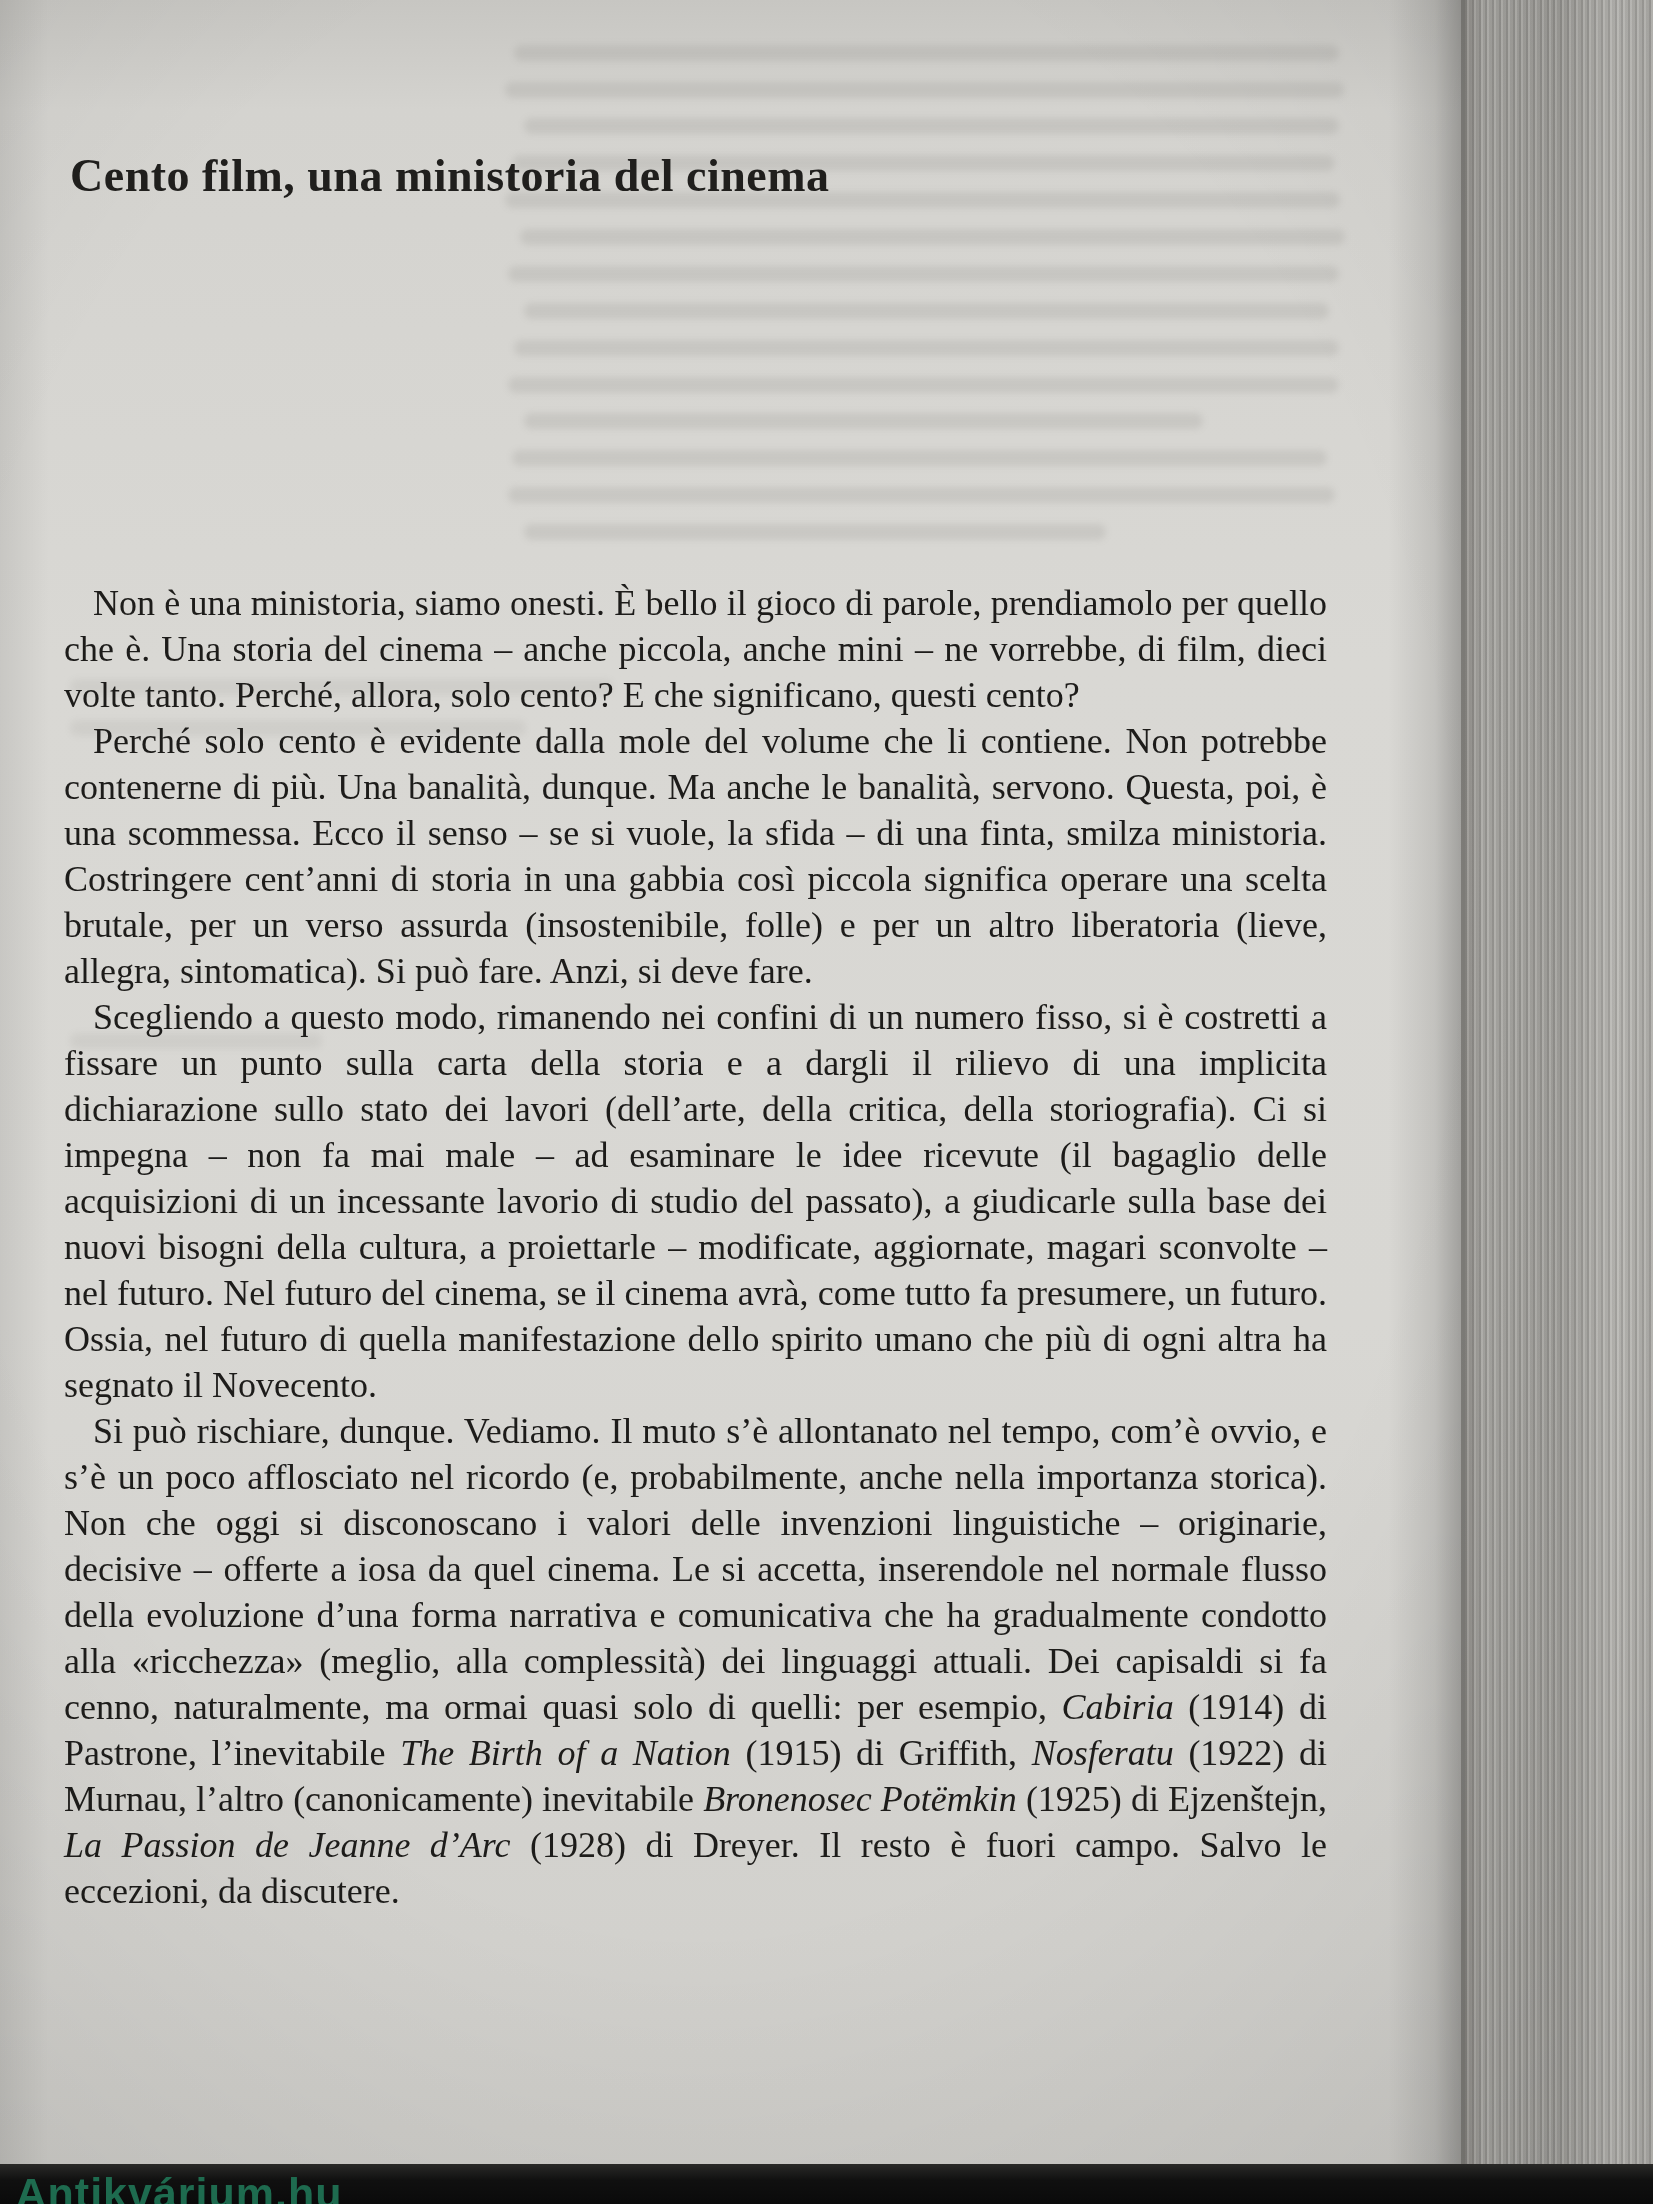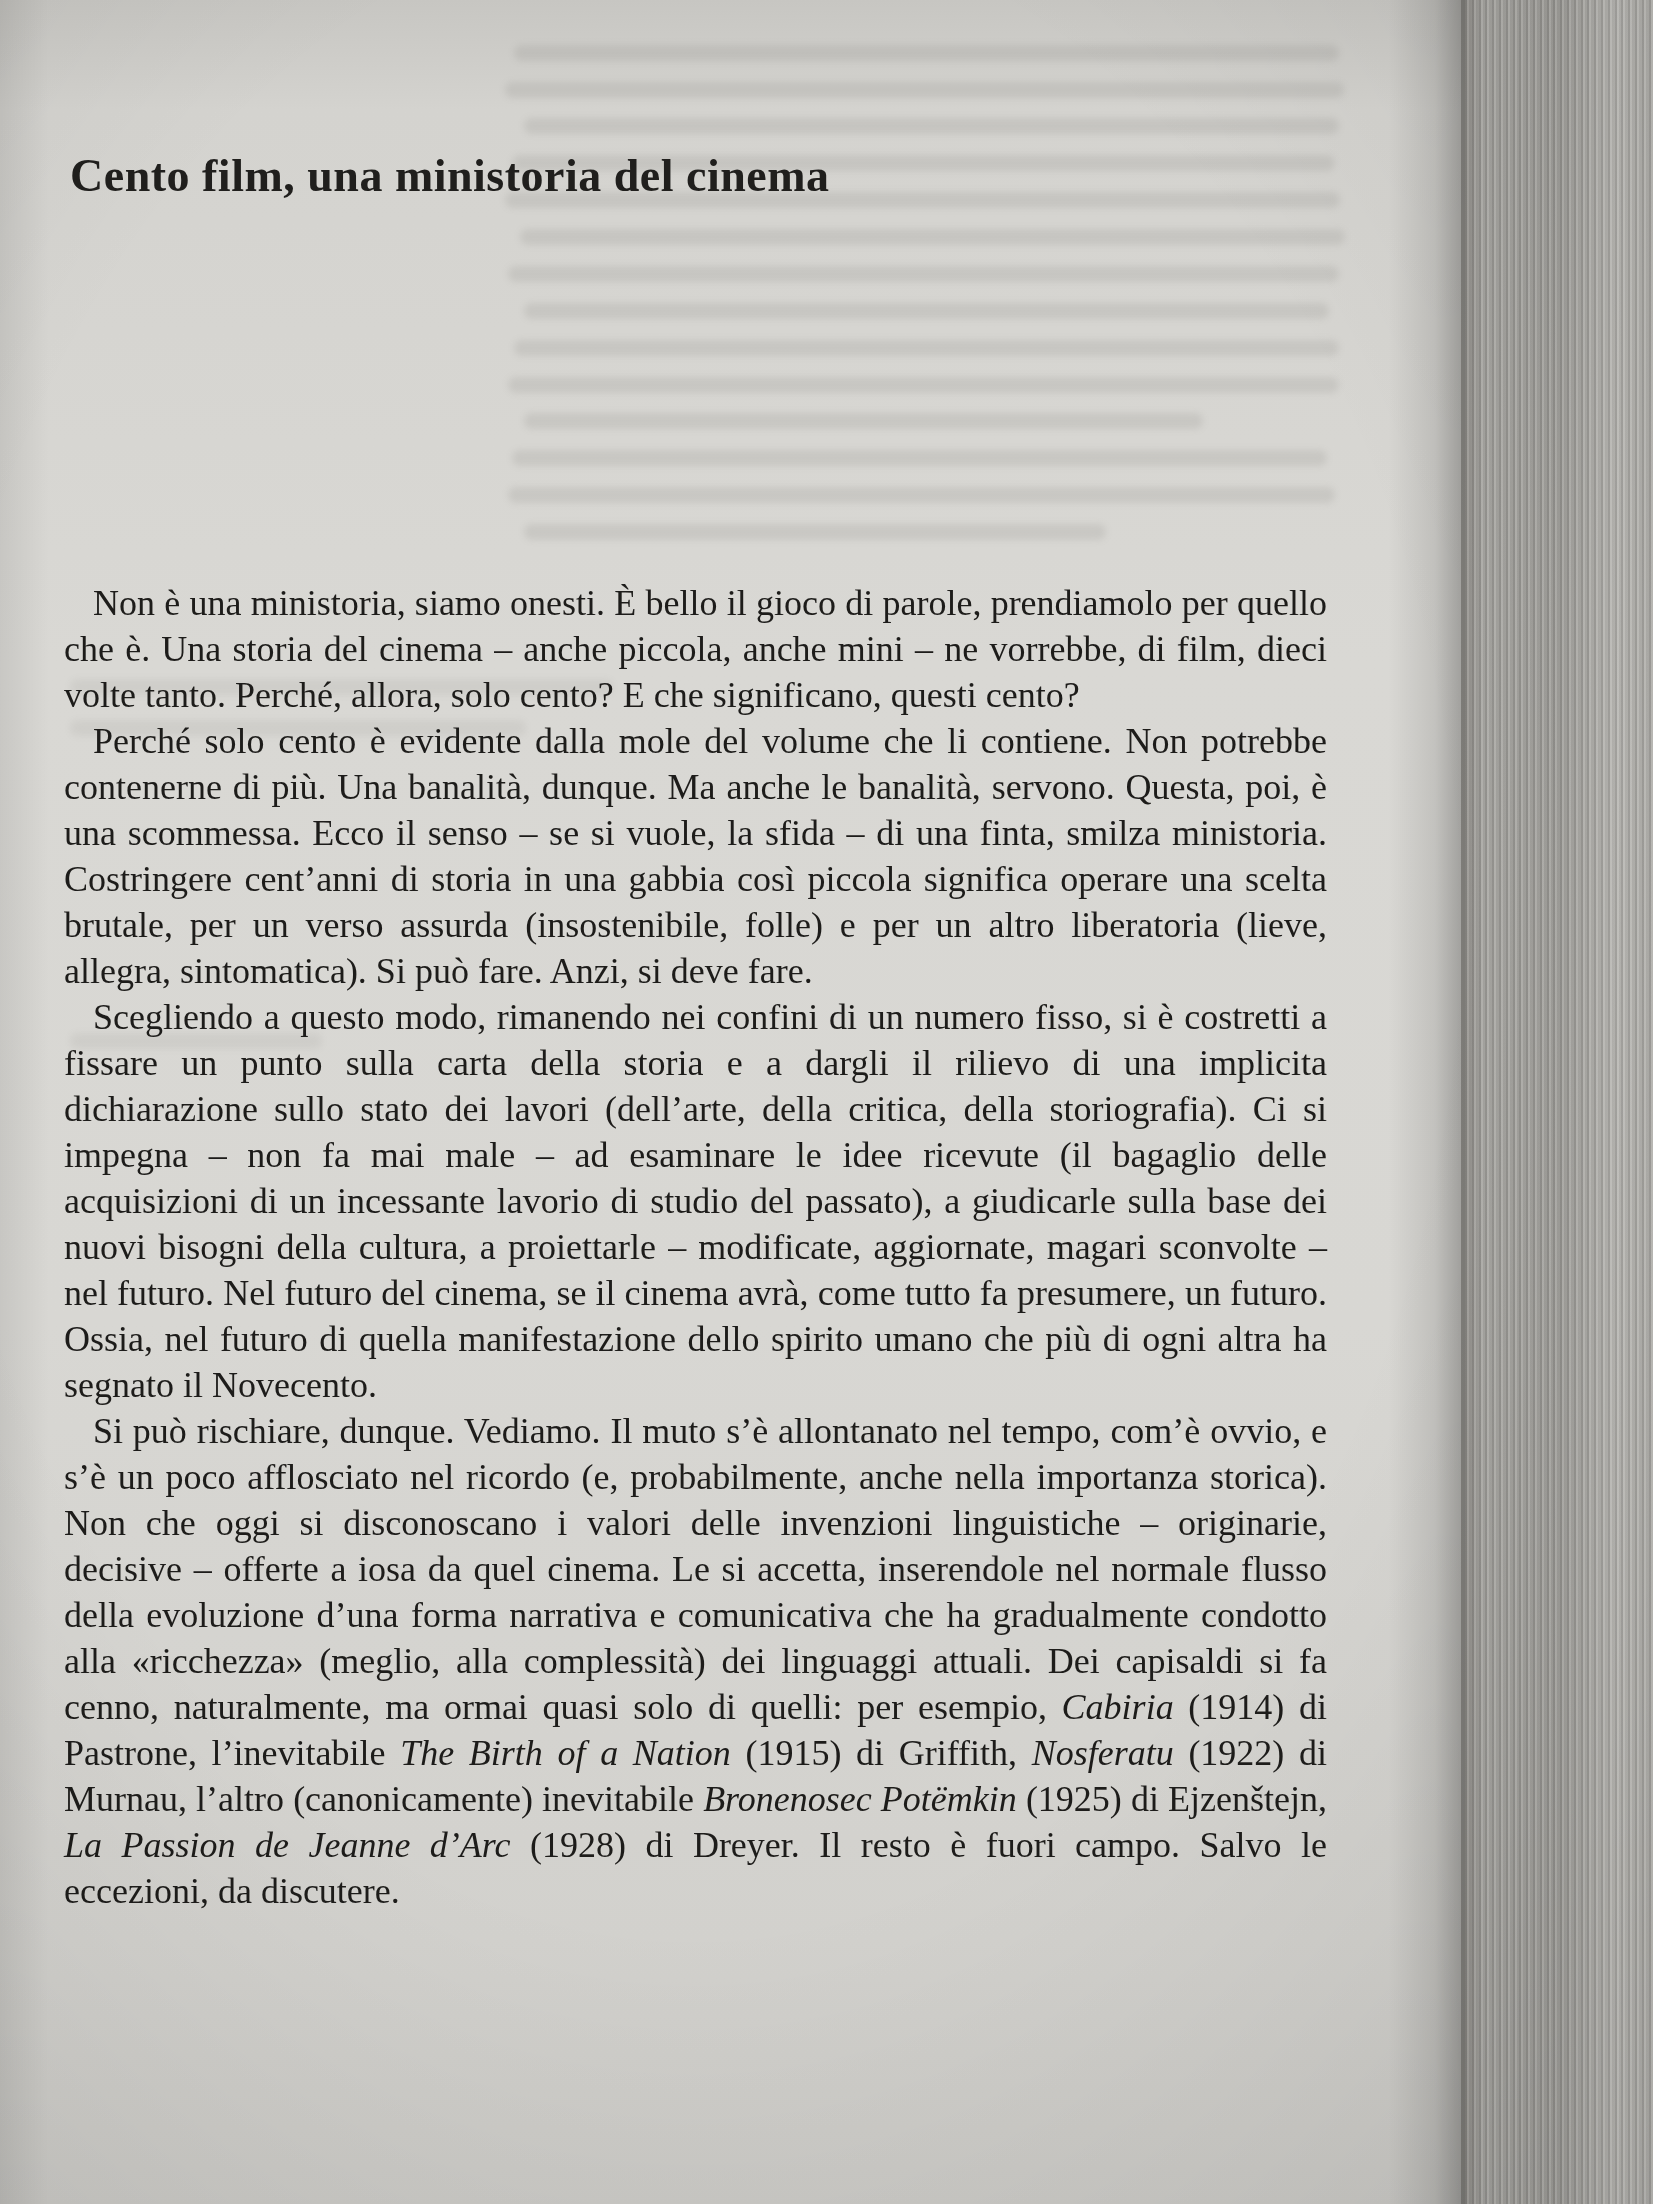--- a/index.html
+++ b/index.html
@@ -113,15 +113,18 @@
       <p><span>Perché solo cento è evidente dalla mole del volume che li contiene. Non potrebbe contenerne di più. Una banalità, dunque. Ma anche le banalità, servono. Questa, poi, è una scommessa. Ecco il senso – se si vuole, la sfida – di una finta, smilza ministoria. Costringere cent’anni di storia in una gabbia così piccola significa operare una scelta brutale, per un verso assurda (insostenibile, folle) e per un altro liberatoria (lieve, allegra, sintomatica). Si può fare. Anzi, si deve fare.</span></p>
       <p><span>Scegliendo a questo modo, rimanendo nei confini di un numero fisso, si è costretti a fissare un punto sulla carta della storia e a dargli il rilievo di una implicita dichiarazione sullo stato dei lavori (dell’arte, della critica, della storiografia). Ci si impegna – non fa mai male – ad esaminare le idee ricevute (il bagaglio delle acquisizioni di un incessante lavorio di studio del passato), a giudicarle sulla base dei nuovi bisogni della cultura, a proiettarle – modificate, aggiornate, magari sconvolte – nel futuro. Nel futuro del cinema, se il cinema avrà, come tutto fa presumere, un futuro. Ossia, nel futuro di quella manifestazione dello spirito umano che più di ogni altra ha segnato il Novecento.</span></p>
       <p><span>Si può rischiare, dunque. Vediamo. Il muto s’è allontanato nel tempo, com’è ovvio, e s’è un poco afflosciato nel ricordo (e, probabilmente, anche nella importanza storica). Non che oggi si disconoscano i valori delle invenzioni linguistiche – originarie, decisive – offerte a iosa da quel cinema. Le si accetta, inserendole nel normale flusso della evoluzione d’una forma narrativa e comunicativa che ha gradualmente condotto alla «ricchezza» (meglio, alla complessità) dei linguaggi attuali. Dei capisaldi si fa cenno, naturalmente, ma ormai quasi solo di quelli: per esempio, </span><span class="it">Cabiria</span><span> (1914) di Pastrone, l’inevitabile </span><span class="it">The Birth of a Nation</span><span> (1915) di Griffith, </span><span class="it">Nosferatu</span><span> (1922) di Murnau, l’altro (canonicamente) inevitabile </span><span class="it">Bronenosec Potëmkin</span><span> (1925) di Ejzenštejn, </span><span class="it">La Passion de Jeanne d’Arc</span><span> (1928) di Dreyer. Il resto è fuori campo. Salvo le eccezioni, da discutere.</span></p>
     </div>
 
   <div class="page-right-shadow"></div>
   <div class="fore-edge-seam"></div>
   <div class="fore-edge"></div>
   <div class="vignette"></div>
 
+  <div class="bottom-strip">
+    <span class="watermark">Antikvárium.hu</span>
+  </div>
 
 </div>
 
 
 </body></html>

